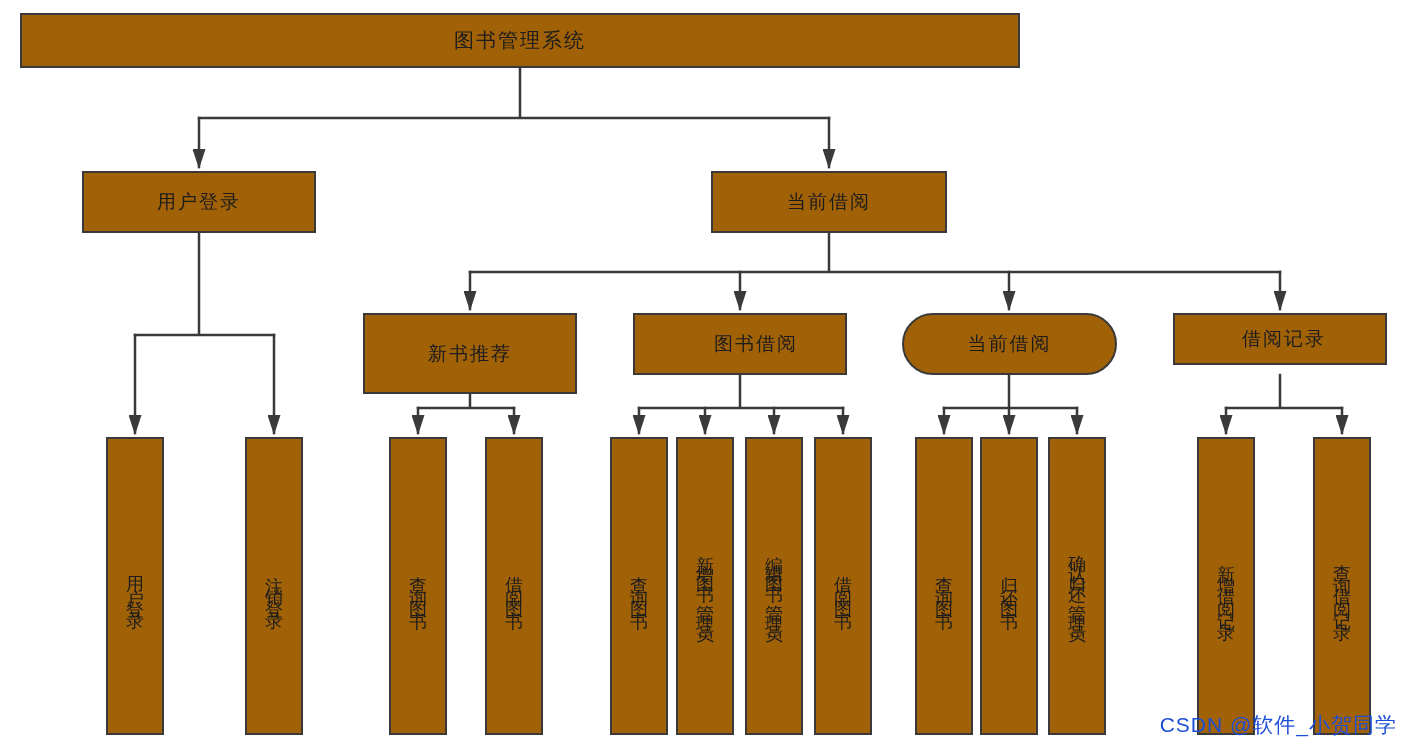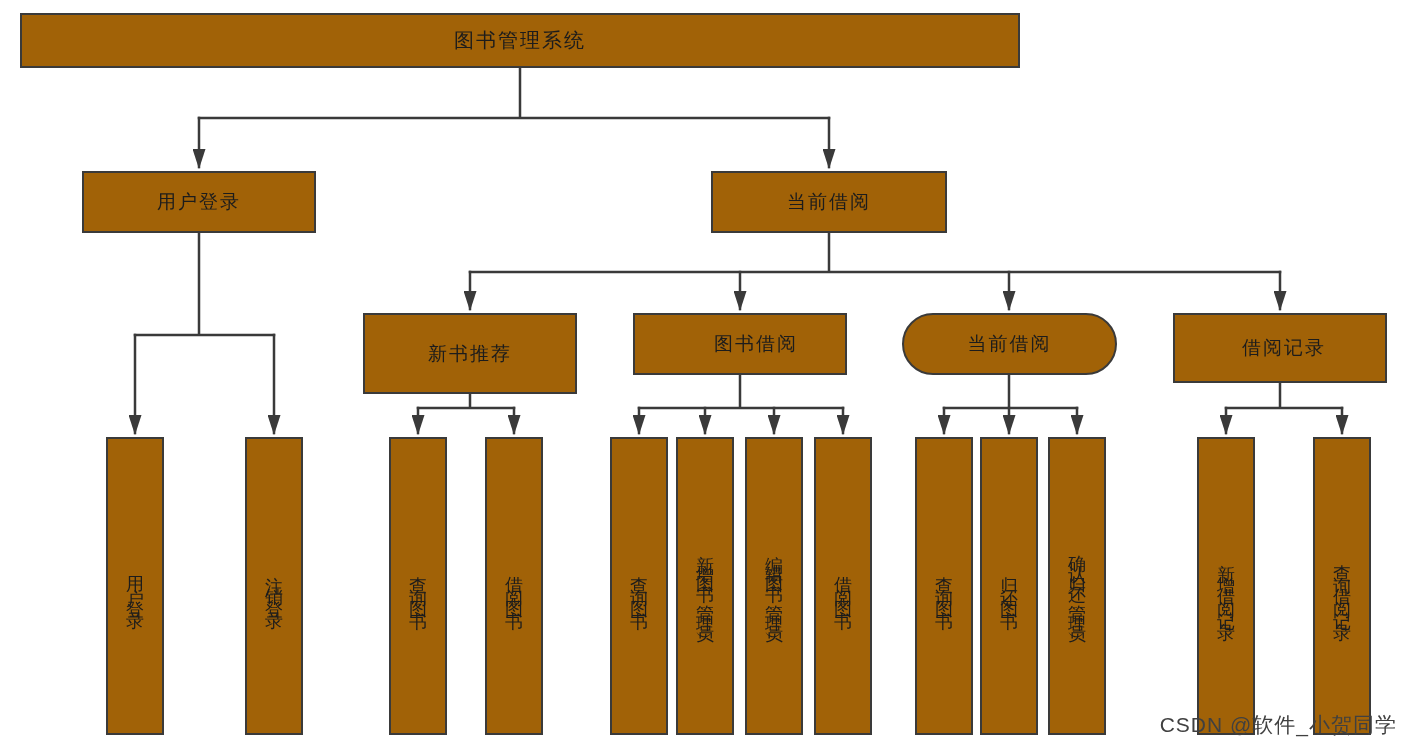--- a/index.html
+++ b/index.html
@@ -54,21 +54,21 @@
   }
   .vbox span {
     display: block;
   }
   #watermark {
     position: absolute;
     right: 8px;
     top: 711px;
     z-index: 3;
     font-size: 21px;
-    color: #404040;
+    color: #1d4ed8;
     letter-spacing: 1px;
     white-space: nowrap;
   }
 </style>
 </head>
 <body>
 
 <div id="canvas">
 
   <svg id="connectors" width="1405" height="747" viewBox="0 0 1405 747">
@@ -127,21 +127,21 @@
 
   <div class="node hbox" style="left:363px; top:313px; width:214px; height:81px;">
     <span>新书推荐</span>
   </div>
   <div class="node hbox" style="left:633px; top:313px; width:214px; height:62px;padding-left:32px;">
     <span>图书借阅</span>
   </div>
   <div class="node hbox" style="left:902px; top:313px; width:215px; height:62px;border-radius:31px;">
     <span>当前借阅</span>
   </div>
-  <div class="node hbox" style="left:1173px; top:313px; width:214px; height:70px;padding-left:8px;">
+  <div class="node hbox" style="left:1173px; top:313px; width:214px; height:52px;padding-left:8px;">
     <span>借阅记录</span>
   </div>
 
   <div class="node vbox" style="left:106px;">
     <span>用户登录</span>
   </div>
   <div class="node vbox" style="left:245px;">
     <span>注销登录</span>
   </div>
 

